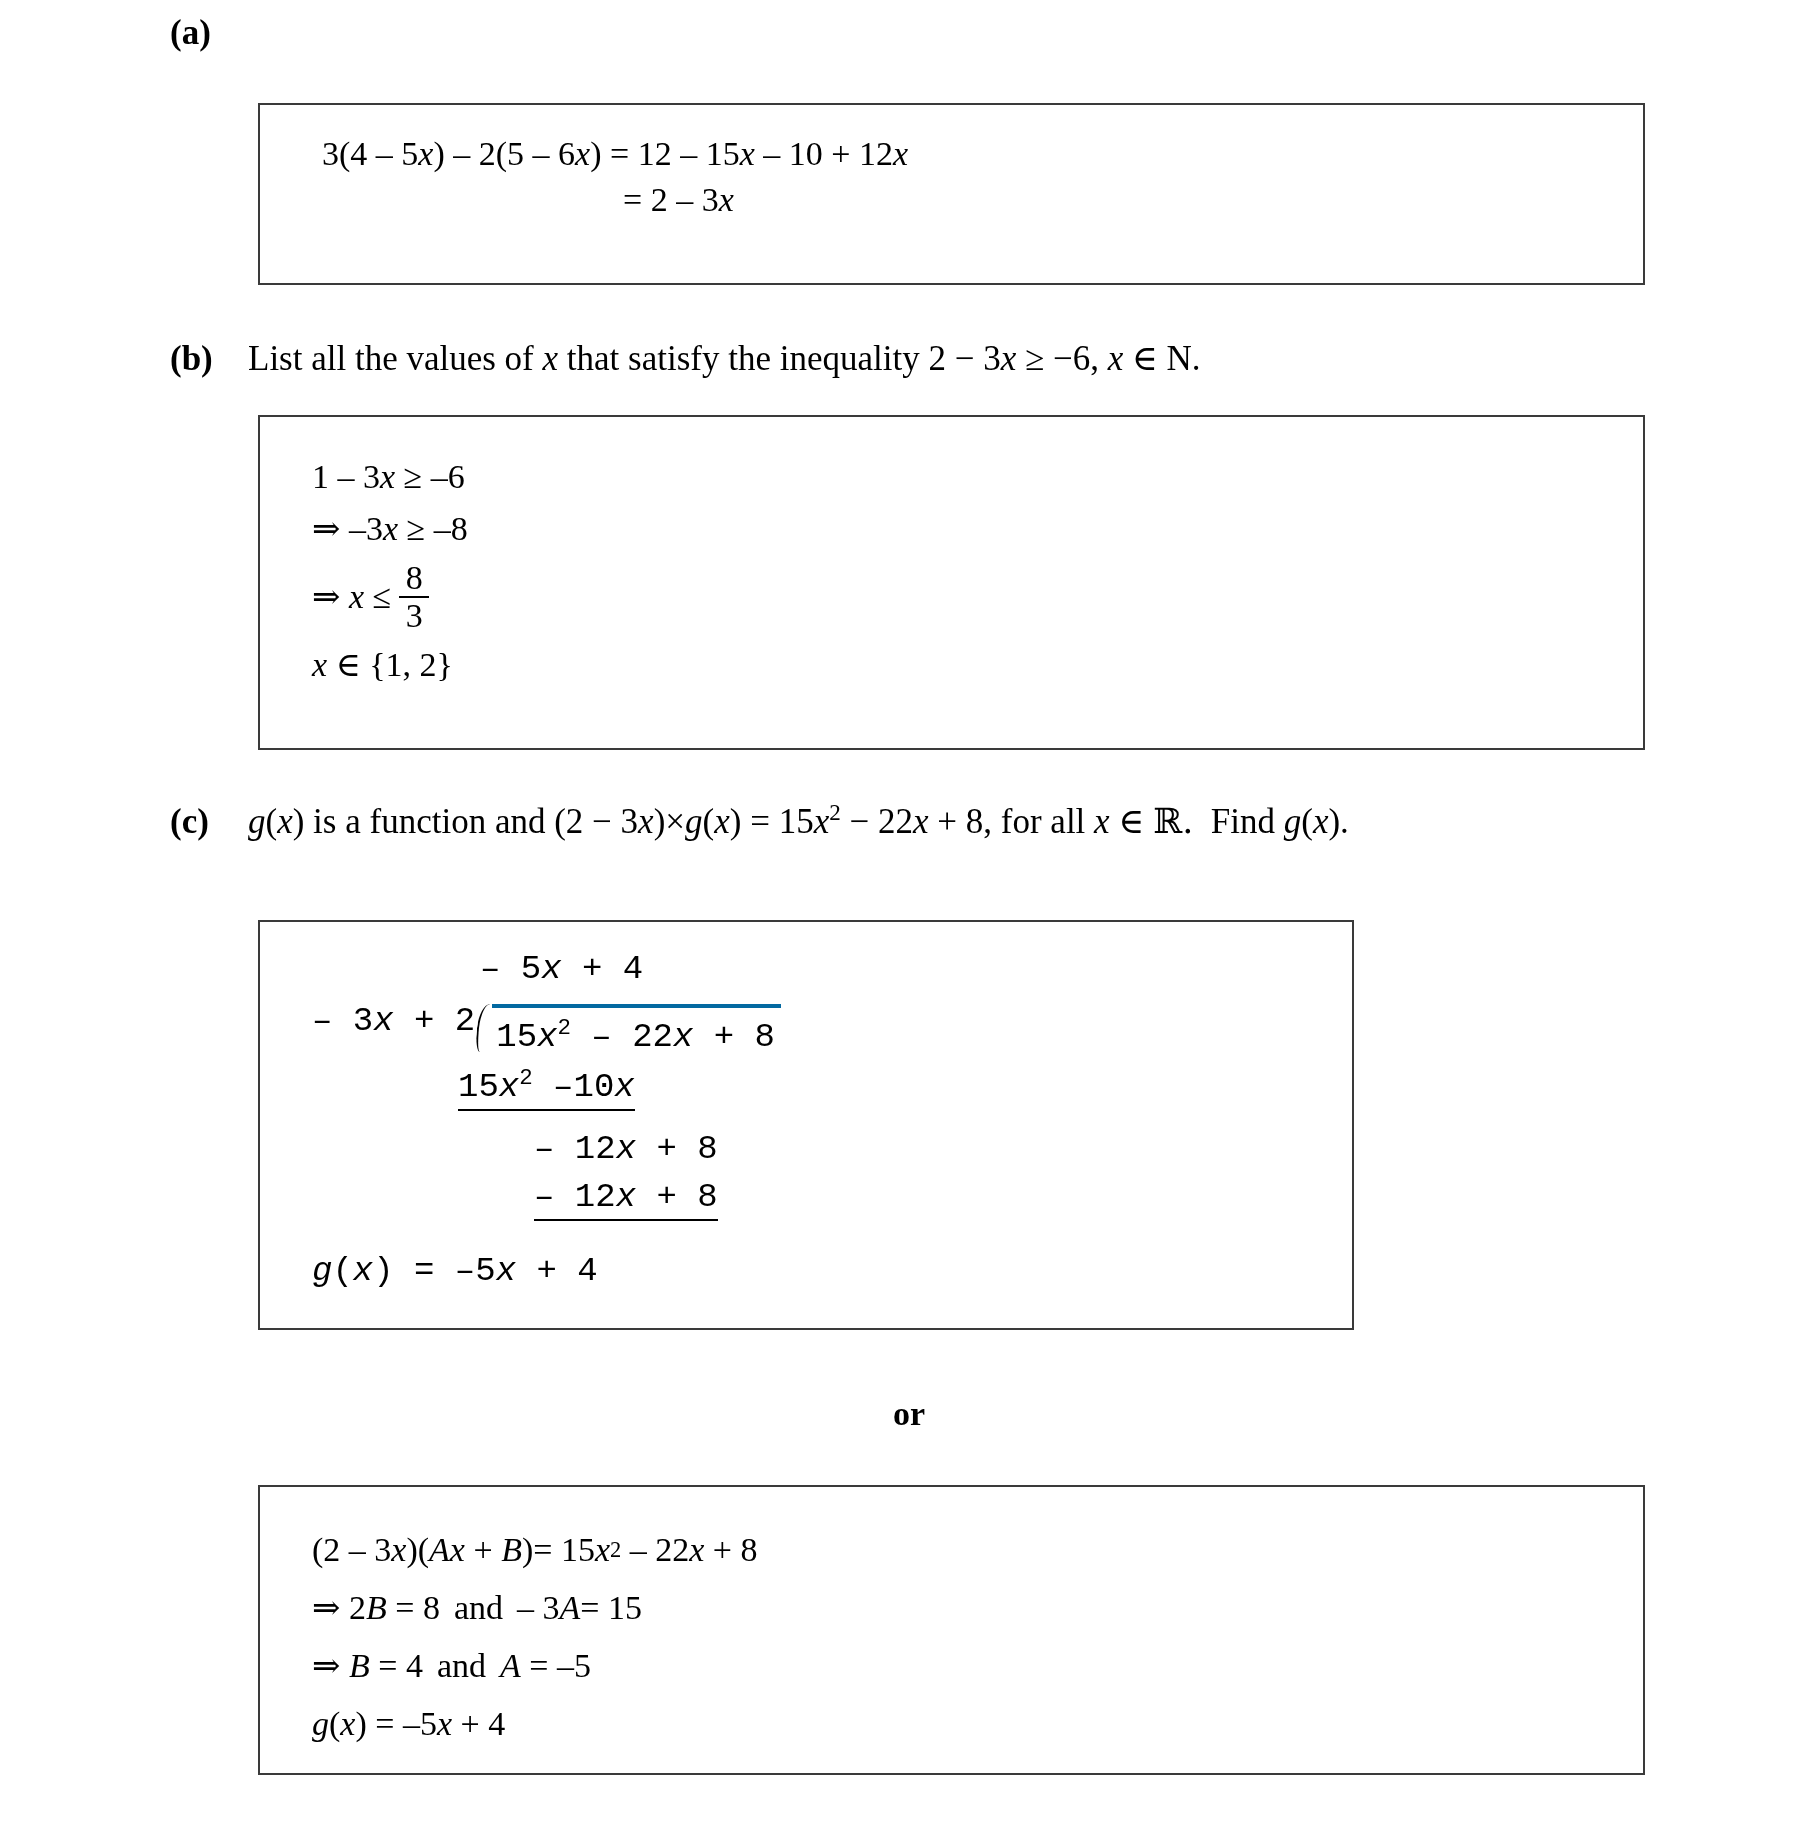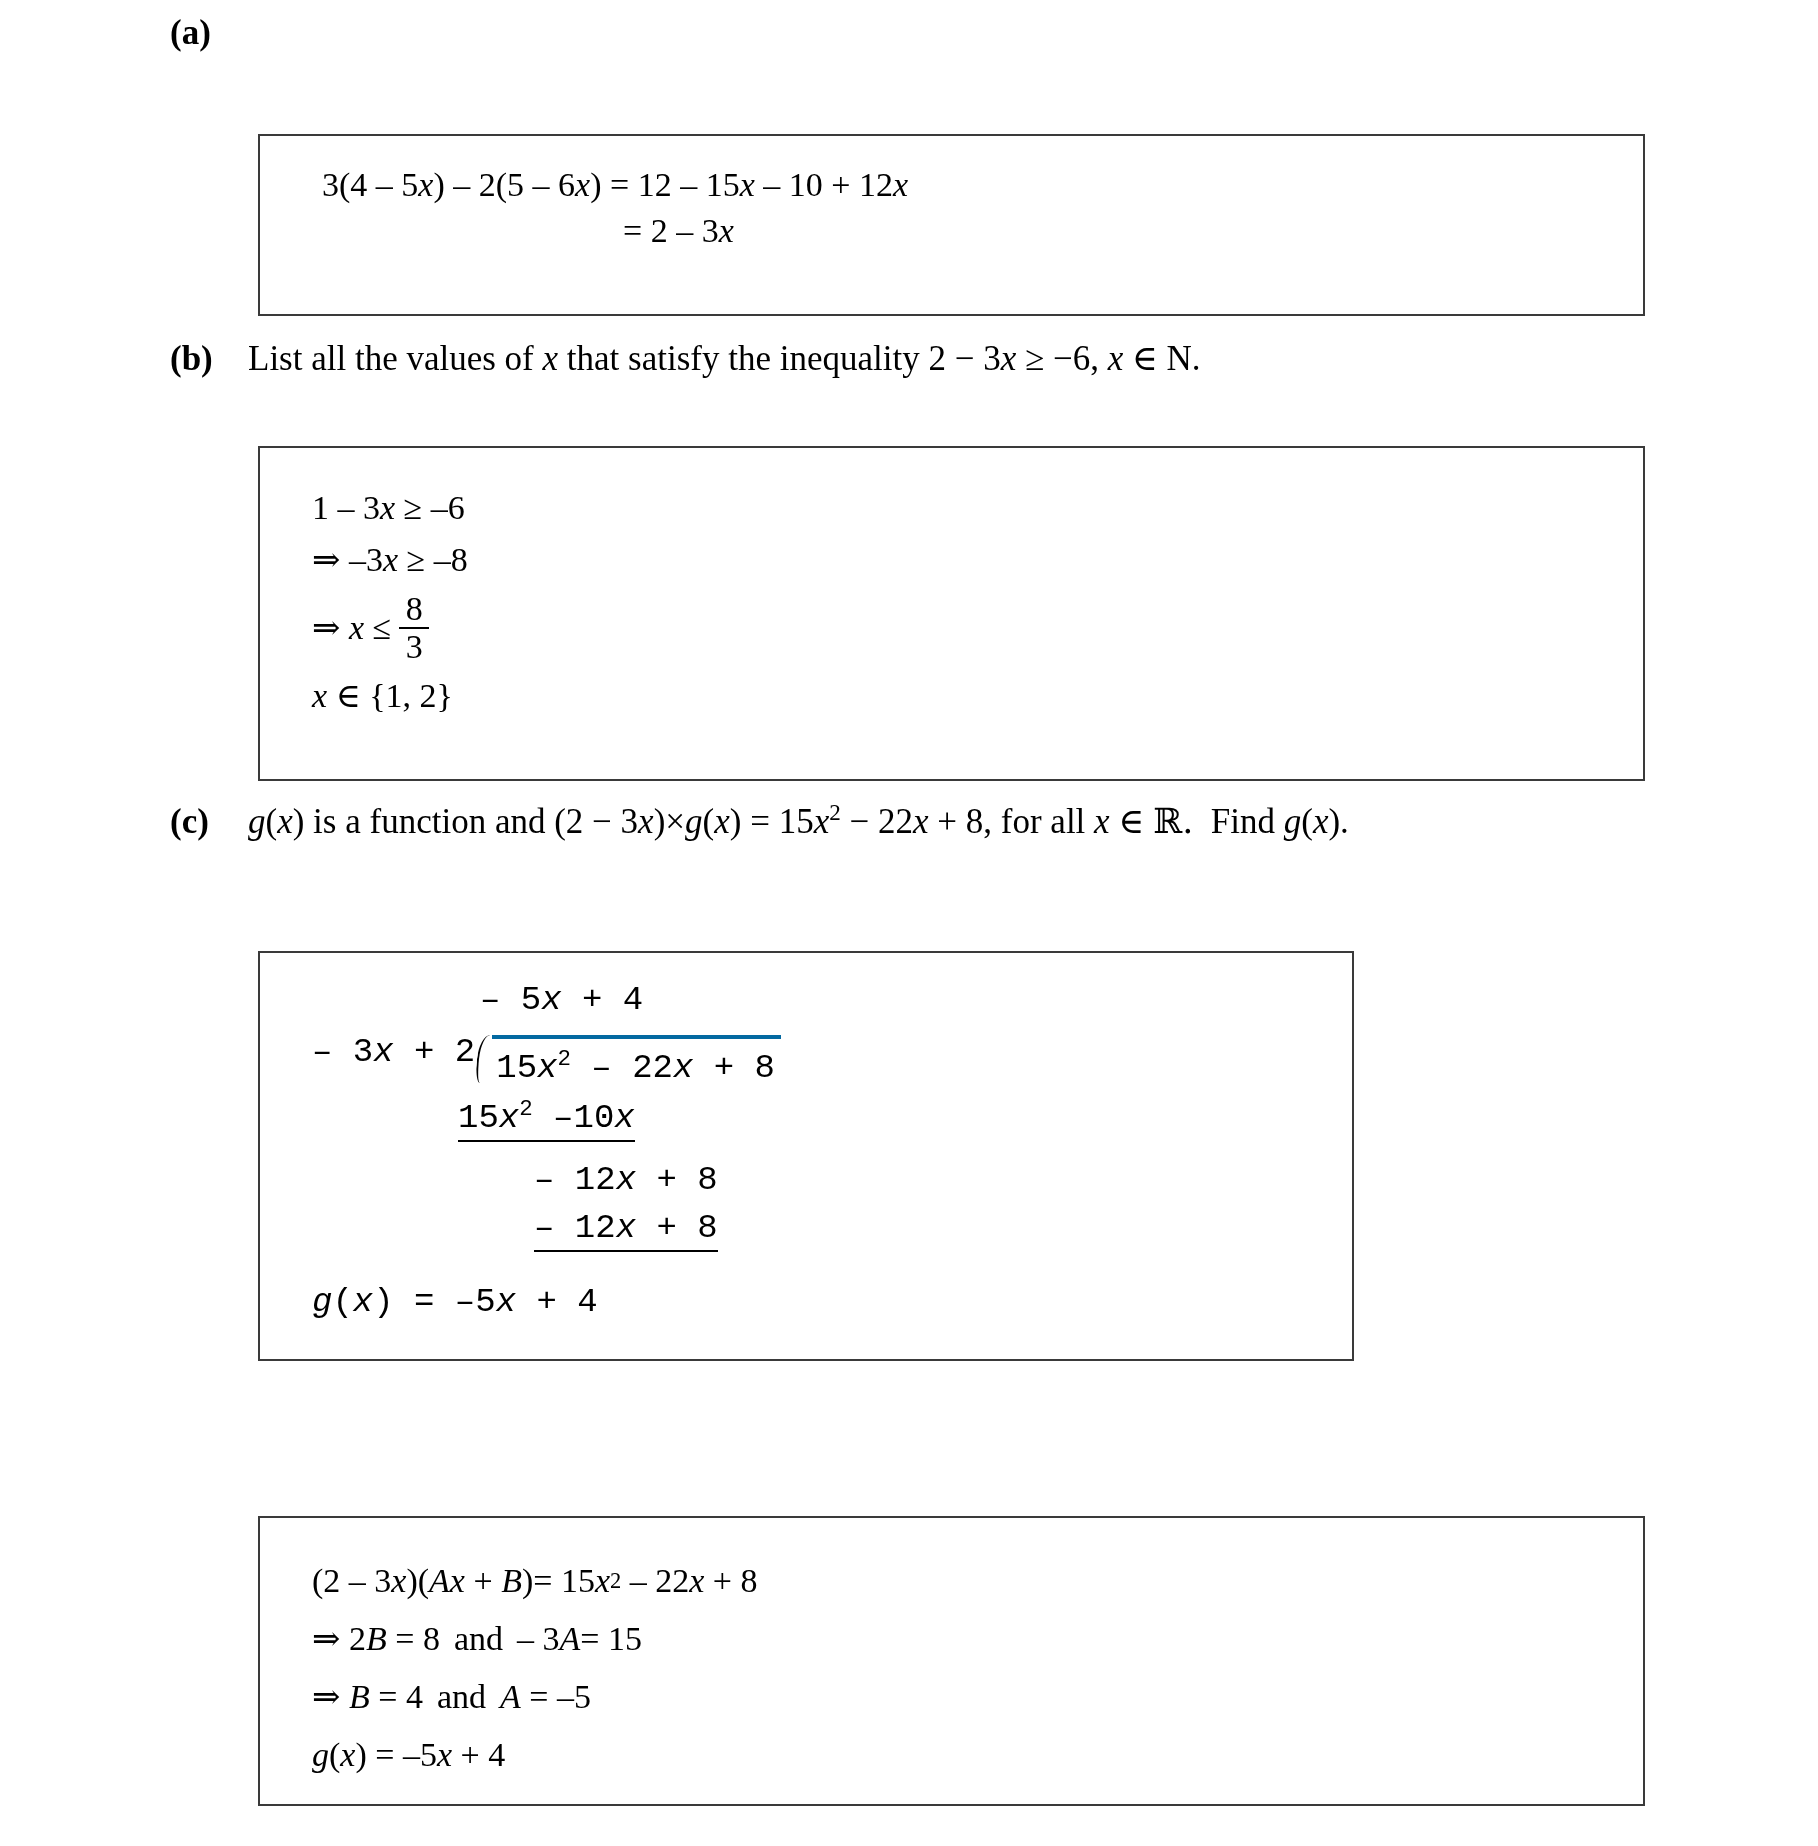--- a/index.html
+++ b/index.html
@@ -39,21 +39,20 @@
   .q-text {
     font-weight: normal;
   }
 
   
   .answer-box {
     position: absolute;
     border: 2px solid #3a3a3a;
     box-sizing: border-box;
     background: #ffffff;
-    margin-top: 31px;
   }
 
   .math {
     font-size: 34px;
     line-height: 1.0;
     white-space: nowrap;
   }
 
   i, .v {
     font-style: italic;
@@ -283,20 +282,21 @@
           <span>– 12</span><i>x</i>&nbsp;<span>+ 8</span>
         </span>
       </div>
     </div>
 
     <div class="math c-answer" style="top:332px;">
       <i>g</i><span>(</span><i>x</i><span>)</span>&nbsp;<span>= –5</span><i>x</i>&nbsp;<span>+ 4</span>
     </div>
   </div>
 
+  <div class="or-sep" style="left:0; top:1395px;">or</div>
 
   <div class="answer-box" style="left:258px; top:1485px; width:1387px; height:290px;">
     <div class="alt-lines">
 
       <div class="alt-row math">
         <span>(2 – 3</span><i>x</i><span>)(</span><i>A</i><i>x</i>&nbsp;<span>+</span>&nbsp;<i>B</i><span>)</span><span>= 15</span><i>x</i><span class="sup-up">2</span>&nbsp;<span>– 22</span><i>x</i>&nbsp;<span>+ 8</span>
       </div>
 
       <div class="alt-row math">
         <span>⇒ 2</span><i>B</i>&nbsp;<span>= 8</span><span class="sp"></span><span>and</span><span class="sp"></span><span>– 3</span><i>A</i><span>= 15</span>

